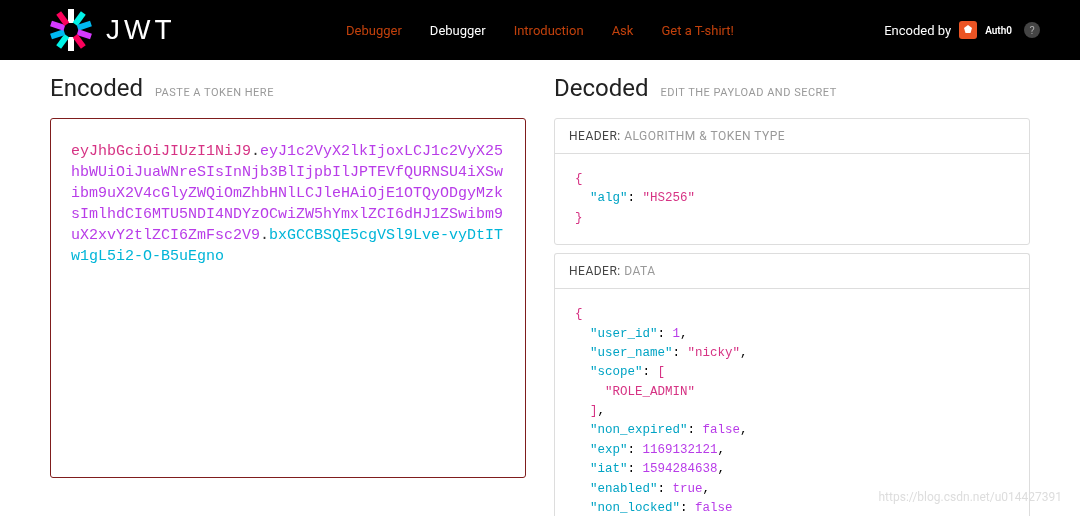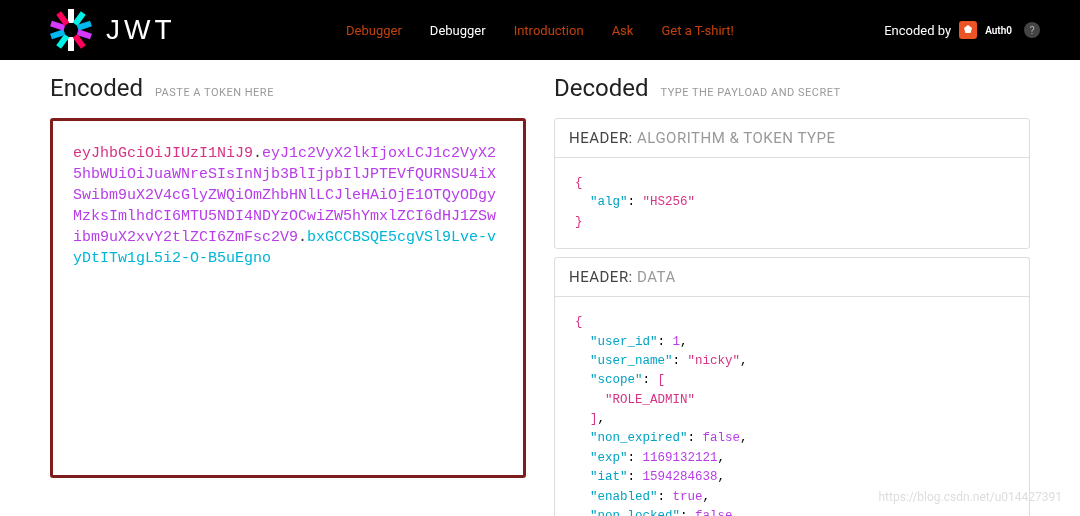--- a/index.html
+++ b/index.html
@@ -12,27 +12,27 @@
     .nav-item { color: #c2410c; font-size: 13px; text-decoration: none; cursor: pointer; }
     .nav-item.active { color: #fff; }
     .header-right { display: flex; align-items: center; gap: 8px; color: #fff; font-size: 13px; }
     .auth0-logo { width: 18px; height: 18px; background: #eb5424; border-radius: 3px; display: flex; align-items: center; justify-content: center; }
     .auth0-text { color: #fff; font-weight: 600; font-size: 10px; }
     .help-icon { width: 16px; height: 16px; border-radius: 50%; background: #444; color: #aaa; display: flex; align-items: center; justify-content: center; font-size: 11px; margin-left: 4px; }
     .main { display: flex; padding: 14px 50px 0; gap: 28px; }
     .col { flex: 1; }
     .section-title { font-size: 24px; font-weight: 400; color: #222; margin-bottom: 16px; }
     .section-hint { font-size: 11px; color: #999; letter-spacing: 0.5px; font-weight: 400; margin-left: 6px; }
-    .encoded-box { border: 3px solid #7f1d1d; border-radius: 3px; padding: 22px 20px; font-family: "Courier New", monospace; font-size: 15px; line-height: 1.4; word-break: break-all; min-height: 360px; }
+    .encoded-box { border: 1px solid #7f1d1d; border-radius: 3px; padding: 22px 20px; font-family: "Courier New", monospace; font-size: 15px; line-height: 1.4; word-break: break-all; min-height: 360px; }
     .tok-header { color: #d63384; }
     .tok-payload { color: #b83ce8; }
     .tok-sig { color: #00b5d8; }
     .tok-dot { color: #333; }
     .decoded-section { border: 1px solid #ddd; border-radius: 3px; margin-bottom: 8px; }
-    .decoded-head { padding: 10px 14px; border-bottom: 1px solid #ddd; font-size: 15px; color: #444; letter-spacing: 0.5px; }
+    .decoded-head { padding: 10px 14px; border-bottom: 1px solid #ddd; font-size: 12px; color: #444; letter-spacing: 0.5px; }
     .decoded-head .sub { color: #999; }
     .decoded-body { padding: 16px 20px; font-family: "Courier New", monospace; font-size: 12.5px; line-height: 1.55; white-space: pre; }
     .j-brace { color: #d63384; }
     .j-key { color: #00a3c4; }
     .j-str { color: #d63384; }
     .j-val { color: #b83ce8; }
     .watermark { position: fixed; bottom: 12px; right: 18px; color: #ddd; font-size: 12px; }
   </style>
 </head>
 <body>
@@ -81,21 +81,21 @@
     <div class="section-title">
       <span>Encoded</span>
       <span class="section-hint">PASTE A TOKEN HERE</span>
     </div>
     <div class="encoded-box"><span class="tok-header">eyJhbGciOiJIUzI1NiJ9</span><span class="tok-dot">.</span><span class="tok-payload">eyJ1c2VyX2lkIjoxLCJ1c2VyX25hbWUiOiJuaWNreSIsInNjb3BlIjpbIlJPTEVfQURNSU4iXSwibm9uX2V4cGlyZWQiOmZhbHNlLCJleHAiOjE1OTQyODgyMzksImlhdCI6MTU5NDI4NDYzOCwiZW5hYmxlZCI6dHJ1ZSwibm9uX2xvY2tlZCI6ZmFsc2V9</span><span class="tok-dot">.</span><span class="tok-sig">bxGCCBSQE5cgVSl9Lve-vyDtITw1gL5i2-O-B5uEgno</span></div>
   </div>
 
   <div class="col">
     <div class="section-title">
       <span>Decoded</span>
-      <span class="section-hint">TYPE THE PAYLOAD AND SECRET</span>
+      <span class="section-hint">EDIT THE PAYLOAD AND SECRET</span>
     </div>
 
     <div class="decoded-section">
       <div class="decoded-head">
         <span>HEADER:</span>
         <span class="sub">ALGORITHM &amp; TOKEN TYPE</span>
       </div>
       <div class="decoded-body" id="header-json"><span class="j-brace">{</span>
   <span class="j-key">"alg"</span>: <span class="j-str">"HS256"</span>
 <span class="j-brace">}</span></div>

